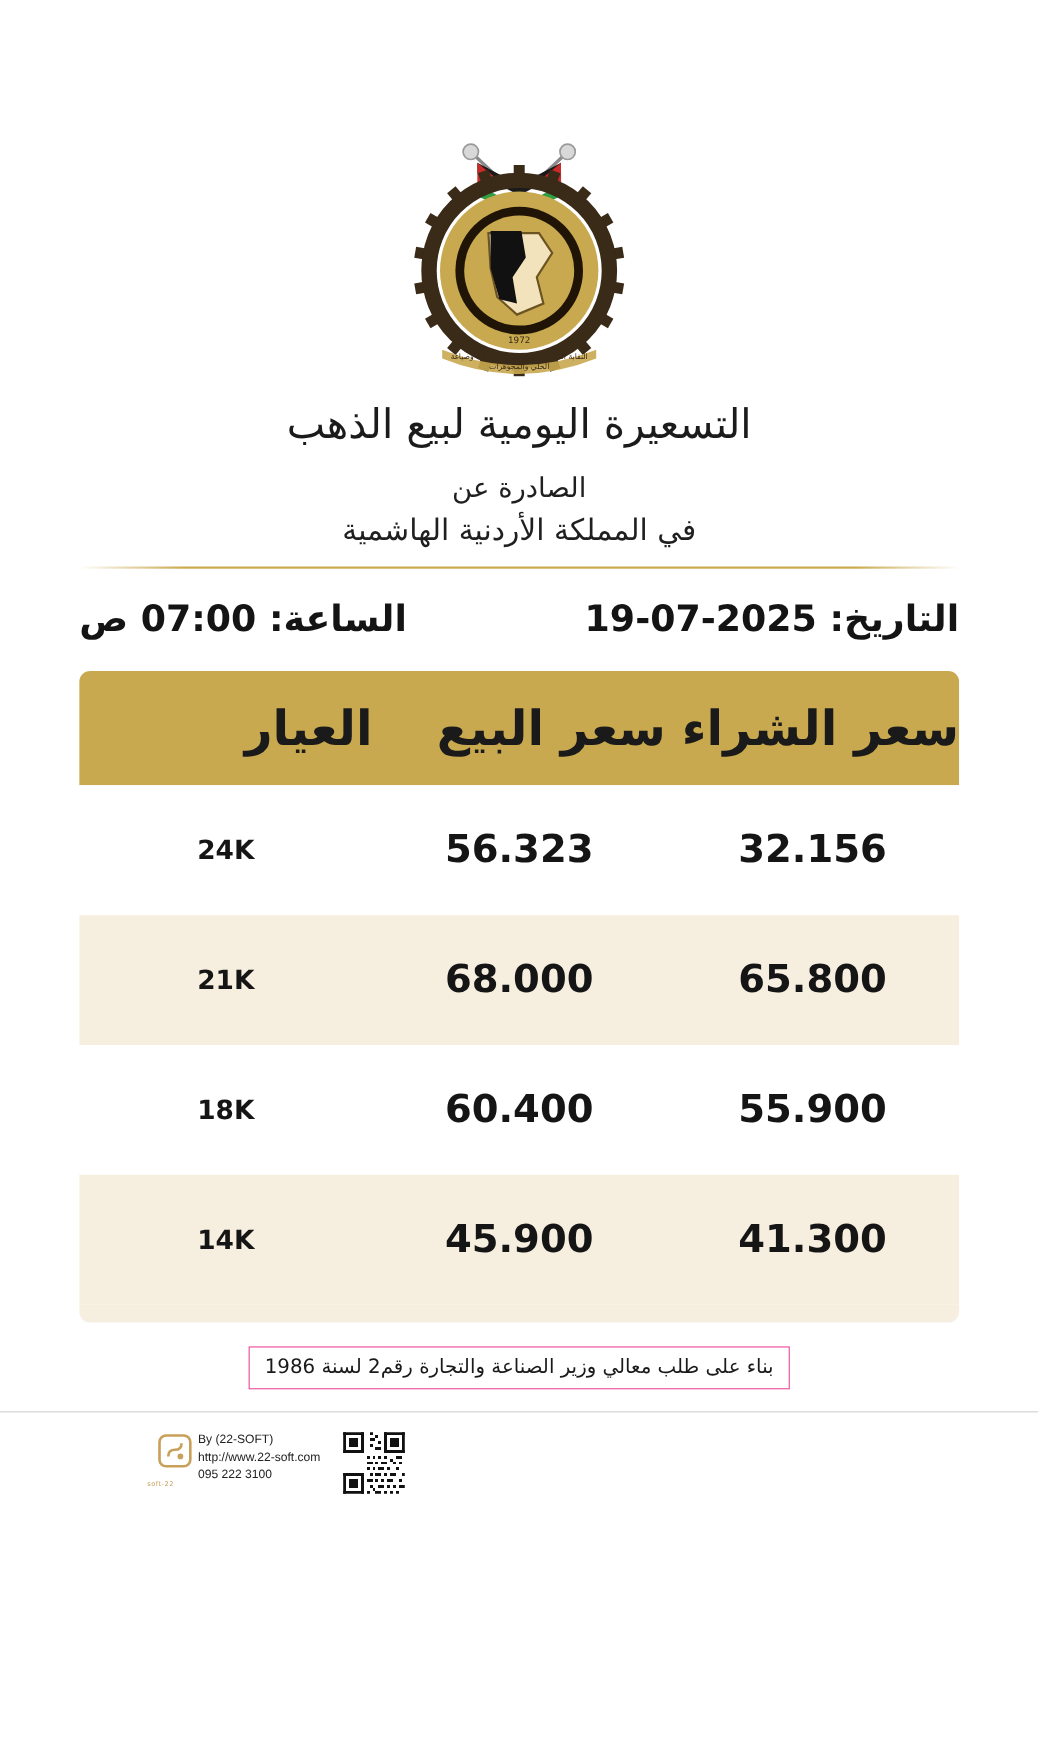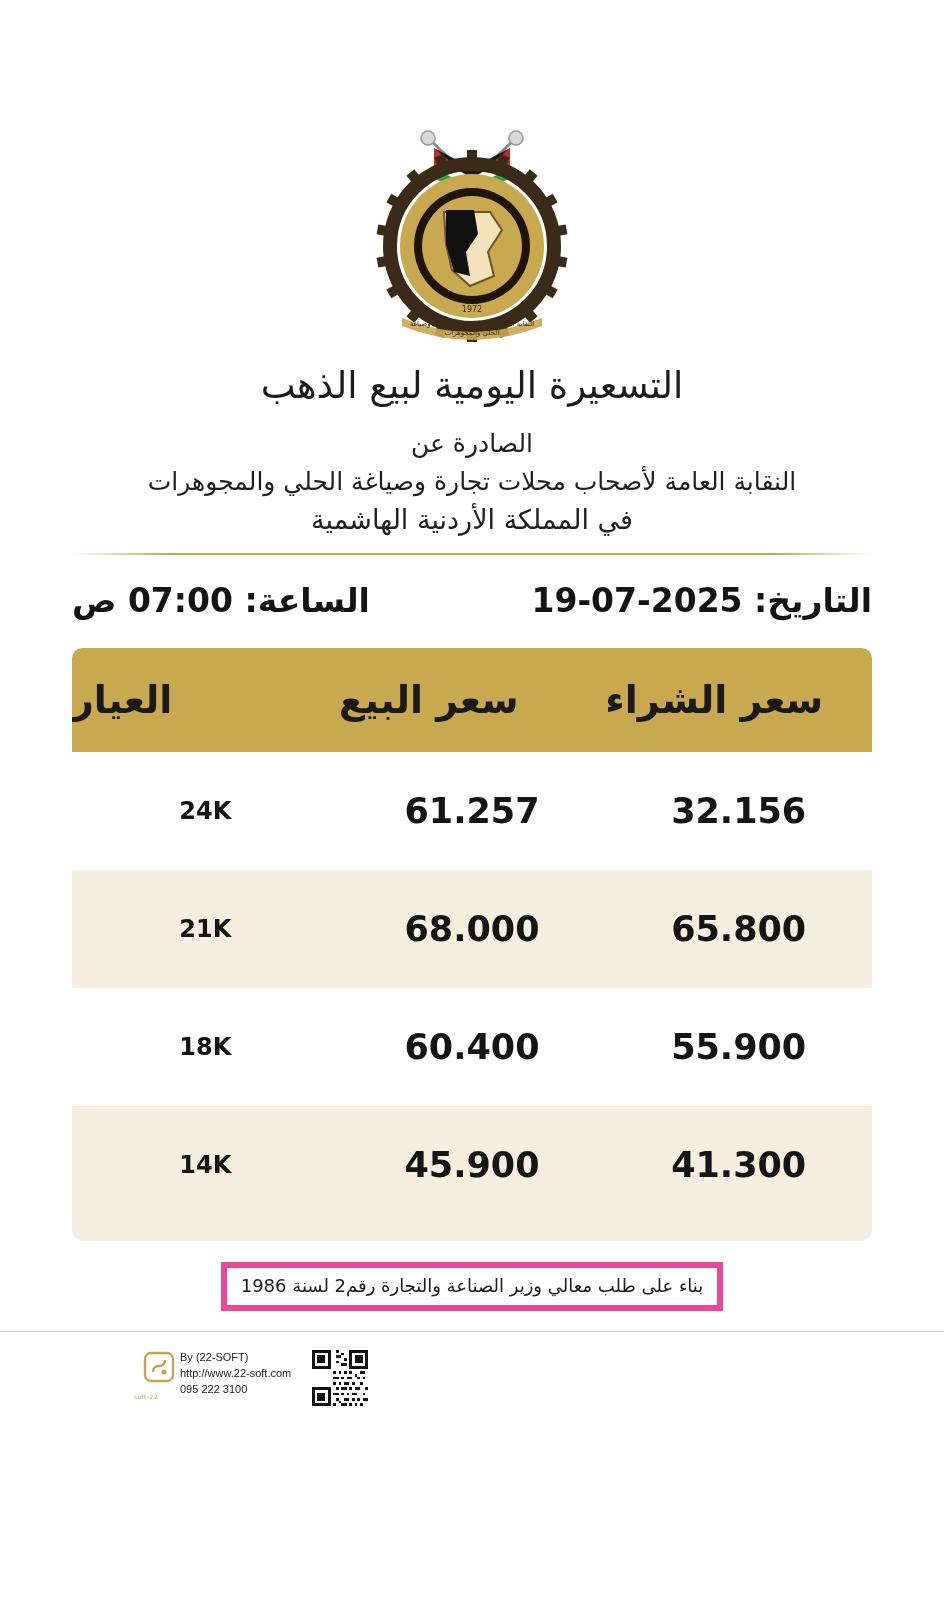--- a/index.html
+++ b/index.html
@@ -98,22 +98,22 @@
   }
   .thead {
     display: flex;
     flex-direction: row;
     background: #c9a94f;
     height: 104px;
     align-items: center;
   }
   .thead .th {
     flex: 1;
-    text-align: left;
-    font-size: 38px;
+    text-align: right;
+    font-size: 44px;
     font-weight: bold;
     color: #1a1a1a;
   }
   .tbody { background: #fffdf8; }
   .trow {
     display: flex;
     flex-direction: row;
     height: 118px;
     align-items: center;
   }
@@ -129,21 +129,21 @@
   }
   .trow .td.karat { font-size: 24px; }
   .tbody-pad {
     height: 16px;
     background: #f6efe0;
   }
 
   
   .note {
     margin-top: 22px;
-    border: 6px solid #ec4899;
+    border: 1px solid #ec4899;
     padding: 7px 14px 9px 14px;
     font-size: 18px;
     color: #1a1a1a;
     background: #ffffff;
     text-align: center;
   }
 
   
   .footer-rule {
     margin-top: 20px;
@@ -252,21 +252,20 @@
       <g>
         <path d="M30,200 Q100,228 170,200 L170,208 Q100,236 30,208 Z" fill="#c9a94f" opacity="0.9"></path>
         <text x="100" y="208" text-anchor="middle" font-size="7" fill="#3a2a18" font-family="DejaVu Sans, sans-serif">النقابة العامة لأصحاب محلات تجارة وصياغة</text>
         <text x="100" y="217" text-anchor="middle" font-size="7" fill="#3a2a18" font-family="DejaVu Sans, sans-serif">الحلي والمجوهرات</text>
       </g>
     </svg>
   </div>
 
   <div class="main-title">التسعيرة اليومية لبيع الذهب</div>
   <div class="sub1">الصادرة عن</div>
-  <div class="sub2">النقابة العامة لأصحاب محلات تجارة وصياغة الحلي والمجوهرات</div>
   <div class="sub3">في المملكة الأردنية الهاشمية</div>
 
   <div class="divider"></div>
 
   <div class="date-row">
     <div class="date-block">
       <span>التاريخ:</span>
       <span class="val">19-07-2025</span>
     </div>
     <div class="time-block">
@@ -277,21 +276,21 @@
 
   <div class="table">
     <div class="thead">
       <div class="th">سعر الشراء</div>
       <div class="th">سعر البيع</div>
       <div class="th">العيار</div>
     </div>
     <div class="tbody">
       <div class="trow odd">
         <div class="td">32.156</div>
-        <div class="td">61.257</div>
+        <div class="td">56.323</div>
         <div class="td karat">24K</div>
       </div>
       <div class="trow even">
         <div class="td">65.800</div>
         <div class="td">68.000</div>
         <div class="td karat">21K</div>
       </div>
       <div class="trow odd">
         <div class="td">55.900</div>
         <div class="td">60.400</div>

